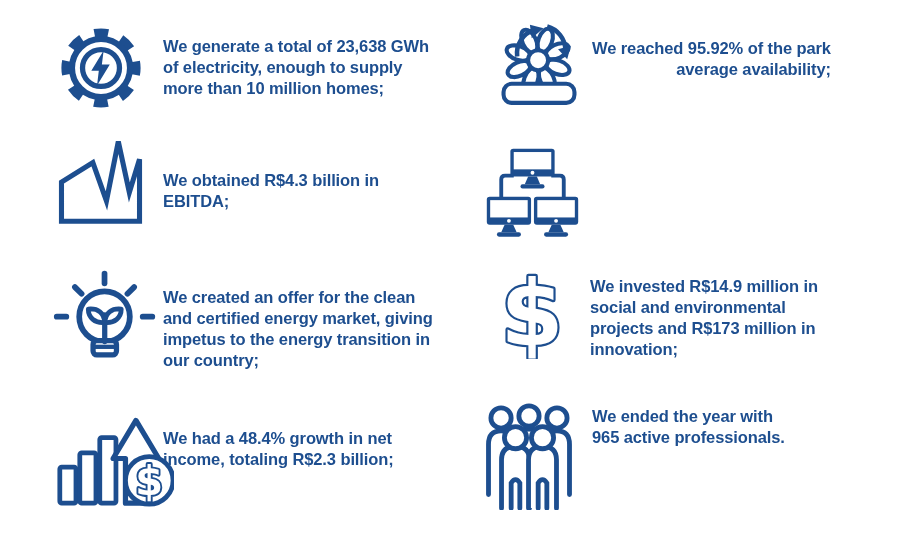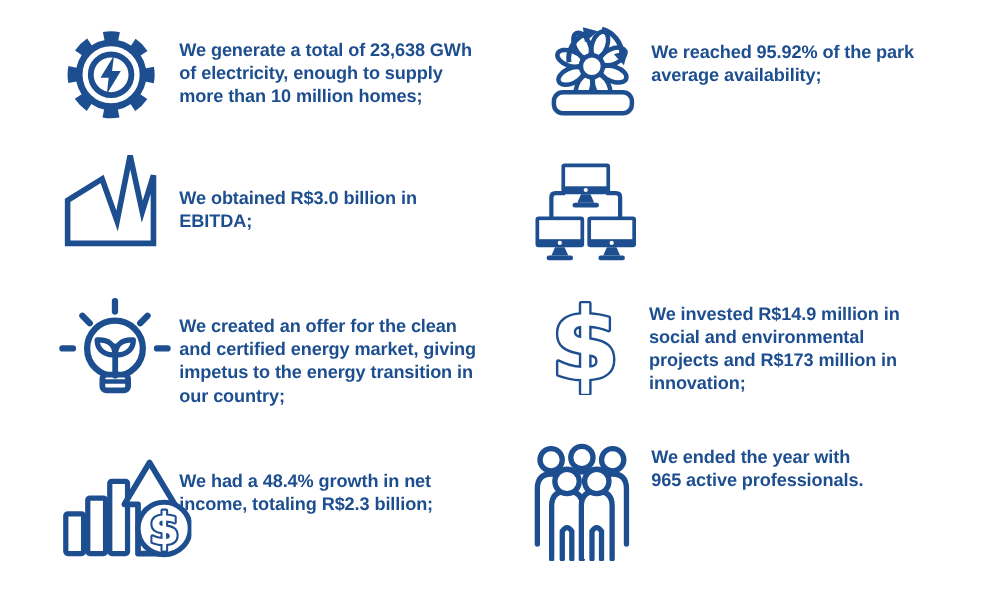--- a/index.html
+++ b/index.html
@@ -53,29 +53,29 @@
         <ellipse cx="54" cy="25" rx="7.5" ry="13.5" transform="rotate(335 54 48)"></ellipse>
       </g>
       <circle cx="54" cy="48" r="11" fill="#fff" stroke="currentColor" stroke-width="4.5"></circle>
       <path d="M31 44 A 27 27 0 0 1 49 15" fill="none" stroke="currentColor" stroke-width="5"></path>
       <path d="M45 9 L60 13 L47 24 Z" fill="currentColor"></path>
       <path d="M64 11 A 27 27 0 0 1 84 36" fill="none" stroke="currentColor" stroke-width="5"></path>
       <path d="M90 32 L86 47 L76 36 Z" fill="currentColor"></path>
       <rect x="16" y="74" width="78" height="21" rx="9" fill="#fff" stroke="currentColor" stroke-width="4.5"></rect>
     </svg>
   </div>
-  <div class="abs txt" style="left:592px; top:38px;">We reached 95.92% of the park
+  <div class="abs txt" style="left:592px; top:38px;text-align:right;">We reached 95.92% of the park
 average availability;</div>
 
   <div class="abs ic" style="left:53px; top:133px;">
     <svg width="95" height="95" viewBox="0 0 112 112">
       <path d="M10 104 L10 58 L47 35 L63 80 L77 10 L90 70 L102 31 L102 104 Z" fill="#fff" stroke="currentColor" stroke-width="6" stroke-linejoin="miter"></path>
     </svg>
   </div>
-  <div class="abs txt" style="left:163px; top:170px;">We obtained R$3.0 billion in
+  <div class="abs txt" style="left:163px; top:170px;">We obtained R$4.3 billion in
 EBITDA;</div>
 
   <div class="abs ic" style="left:482px; top:139px;">
     <svg width="101" height="104" viewBox="0 0 105 108">
       <defs>
         <g id="mon">
           <rect x="0" y="0" width="46" height="29" rx="3" fill="currentColor"></rect>
           <rect x="3.5" y="3.5" width="39" height="18" fill="#fff"></rect>
           <circle cx="23" cy="25" r="2" fill="#fff"></circle>
           <path d="M18.5 29 h9 l3.5 8 h-16 Z" fill="currentColor"></path>

